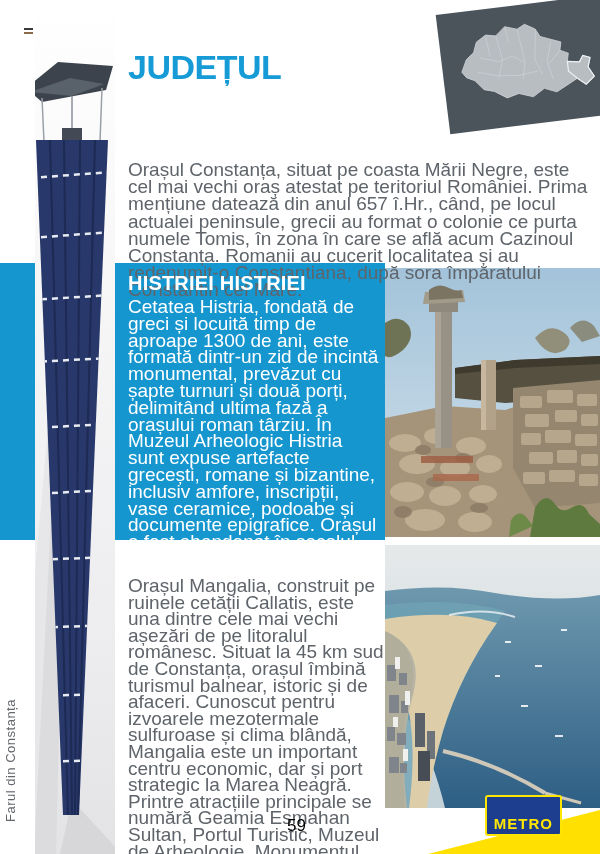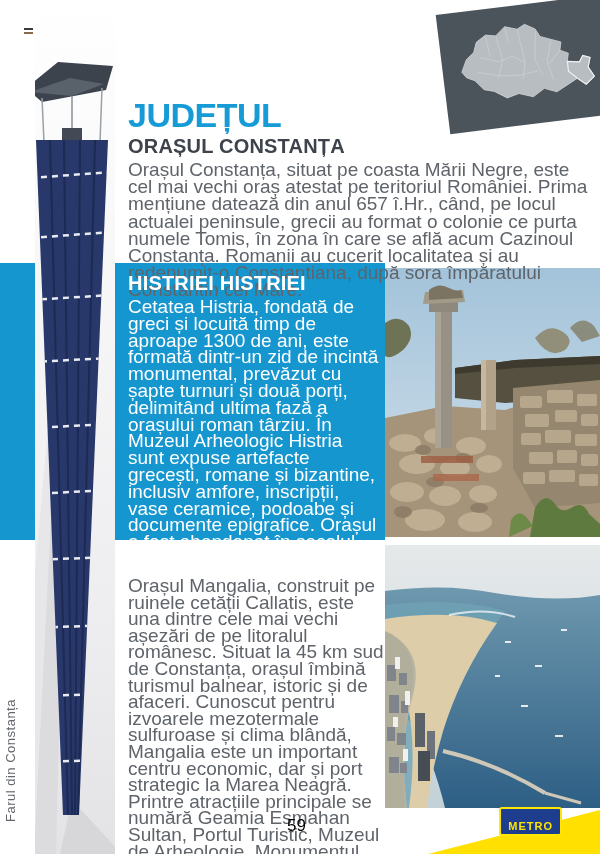--- a/index.html
+++ b/index.html
@@ -24,21 +24,20 @@
   #map-plate {
     position:absolute; left:441px; top:6px; width:178px; height:120px; z-index:2;
     background:#4b535b; transform:rotate(-7deg); transform-origin:40% 40%;
     display:flex; align-items:center; justify-content:center;
   }
   
   #page-title {
     position:absolute; left:128px; top:48px; z-index:2;
     font-size:34px; line-height:38px; font-weight:bold; letter-spacing:-0.5px;
     color:#169bd7;
-    margin-top:48px;
   }
   
   .sec-heading {
     position:absolute; left:128px; z-index:4; font-size:20px; font-weight:bold;
     color:#3d424b; letter-spacing:0.2px;
   }
   .sec-body {
     position:absolute; left:128px; z-index:4; color:#5f646a;
     font-size:19px; line-height:17.2px;
   }
@@ -57,21 +56,21 @@
   #histria-photo  { top:268px; height:269px; }
   #mangalia-photo { top:545px; height:263px; }
   
   #page-number { position:absolute; left:287px; top:816px; z-index:4;
     font-size:17px; color:#000000; }
   #yellow-wedge { position:absolute; right:0; bottom:0; width:172px; height:44px; z-index:3;
     background:#ffe000; clip-path:polygon(100% 0, 100% 100%, 0 100%); }
   #metro-logo {
     position:absolute; right:38px; bottom:18px; z-index:4;
     background:#1d3d8f; border:2px solid #ffe600; border-radius:3px;
-    padding:11px 7px 2px 7px; color:#ffe600; font-weight:bold; font-size:11px;
+    padding:18px 7px 2px 7px; color:#ffe600; font-weight:bold; font-size:15px;
     letter-spacing:1px;
   }
 </style>
 </head>
 <body>
 
 <div id="page">
 
   <div id="cyan-band"></div>
 
@@ -135,21 +134,20 @@
         <path d="M38,20 L40,40"></path>
       </g>
       <path d="M116,54 L128,56 L132,50 L139,53 L136,62 L141,72 L132,79 L124,72 L116,64 Z" fill="none" stroke="#eef1f3" stroke-width="1.2"></path>
     </svg>
   </div>
 
   <div id="page-title">
     <div>JUDEȚUL</div>
   </div>
 
-  <div class="sec-heading" id="heading-constanta">ORAȘUL CONSTANȚA</div>
   <div class="sec-body" id="body-constanta">Orașul Constanța, situat pe coasta Mării Negre, este cel mai vechi oraș atestat pe teritoriul României. Prima mențiune datează din anul 657 î.Hr., când, pe locul actualei peninsule, grecii au format o colonie ce purta numele Tomis, în zona în care se află acum Cazinoul Constanța. Romanii au cucerit localitatea și au redenumit-o Constantiana, după sora împăratului Constantin cel Mare.</div>
 
   <div class="sec-heading" id="heading-histria">HISTRIEI HISTRIEI</div>
   <div class="sec-body" id="body-histria">Cetatea Histria, fondată de greci și locuită timp de aproape 1300 de ani, este formată dintr-un zid de incintă monumental, prevăzut cu șapte turnuri și două porți, delimitând ultima fază a orașului roman târziu. În Muzeul Arheologic Histria sunt expuse artefacte grecești, romane și bizantine, inclusiv amfore, inscripții, vase ceramice, podoabe și documente epigrafice. Orașul a fost abandonat în secolul VII, în principal din cauza colmatării golfului său portuar, devenit astăzi complexul lagunar Razim-Sinoe.</div>
 
   <div class="photo" id="histria-photo">
     <svg width="215" height="269" viewBox="0 0 215 269" preserveAspectRatio="none">
       <defs>
         <linearGradient id="sky1" x1="0" y1="0" x2="0" y2="1">
           <stop offset="0" stop-color="#a3c3da"></stop>

